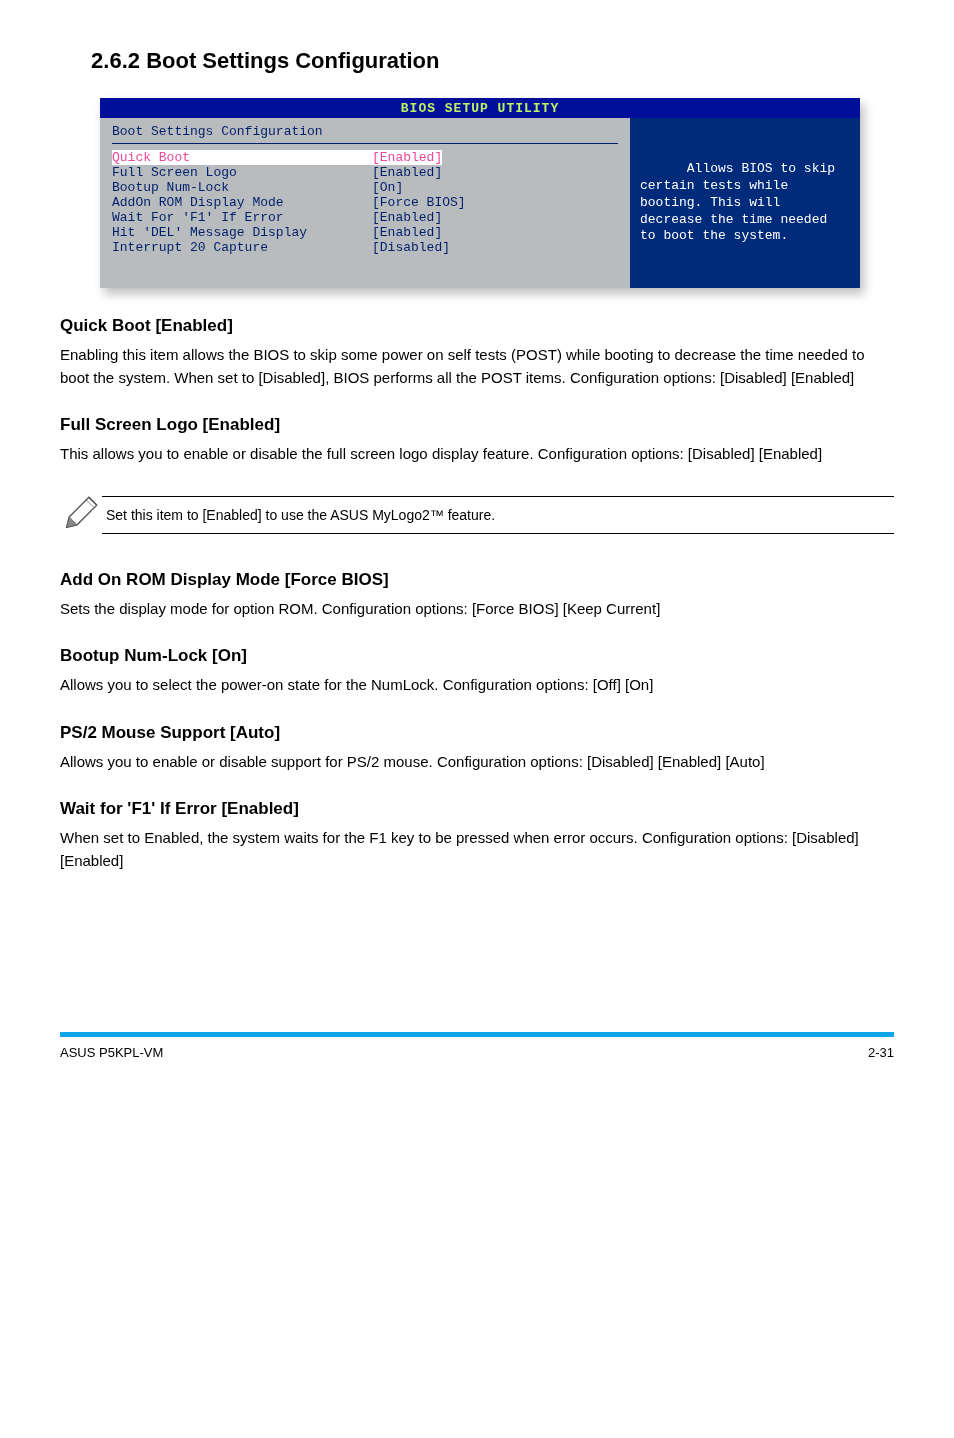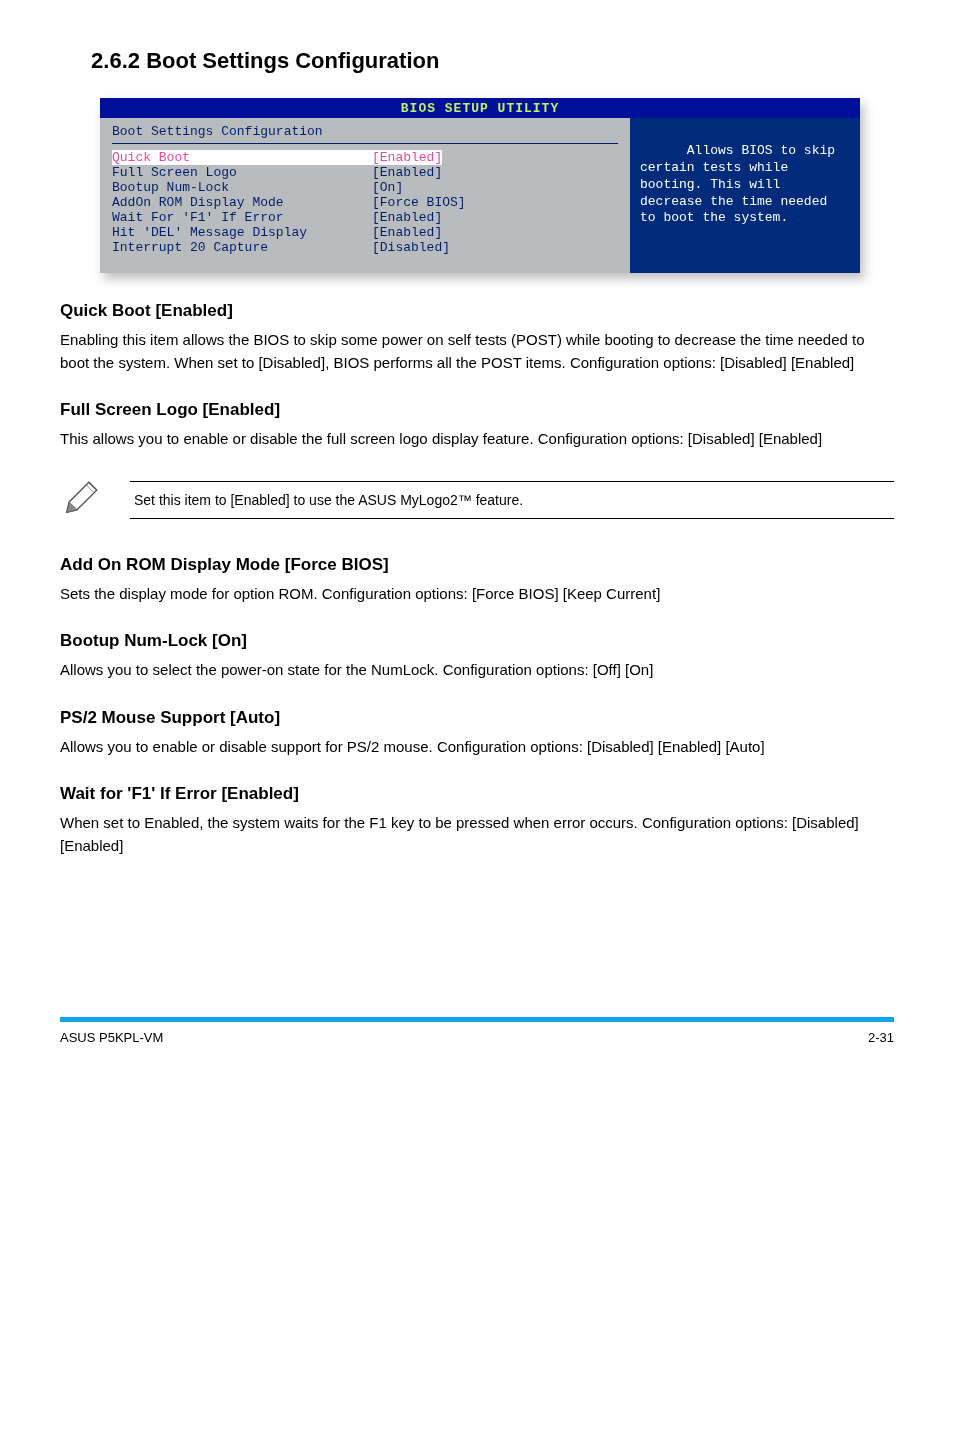--- a/index.html
+++ b/index.html
@@ -49,29 +49,28 @@
   .bios-heading { color: #001f6b; margin: 0 0 4px 0; white-space: pre; }
   .bios-hr { border-top: 1px solid #001f6b; margin: 2px 0 6px 0; }
   .bios-row { display: flex; }
   .bios-row .lbl { width: 260px; white-space: pre; }
   .bios-row .val { white-space: pre; }
   .bios-row.hl .lbl, .bios-row.hl .val { background: #fff; color: #ec4899; }
   .bios-right {
     width: 210px;
     background: #002a7a;
     color: #fff;
-    padding: 8px 10px;
+    padding: 26px 10px;
     white-space: pre-wrap;
     line-height: 1.3;
   }
 
   .note-block {
     display: flex;
     align-items: center;
-    gap: 28px;
     margin: 20px 0 24px 0;
   }
   .note-lines { flex: 1; }
   .note-hr { height: 1px; background: #000; margin: 10px 0; }
   .note-text { padding: 0 0 0 4px; font-size: 14px; }
   .pencil-icon svg { width: 42px; height: 42px; }
 
   .footer {
     border-top: 5px solid #0ea5e9;
     margin-top: 160px;

